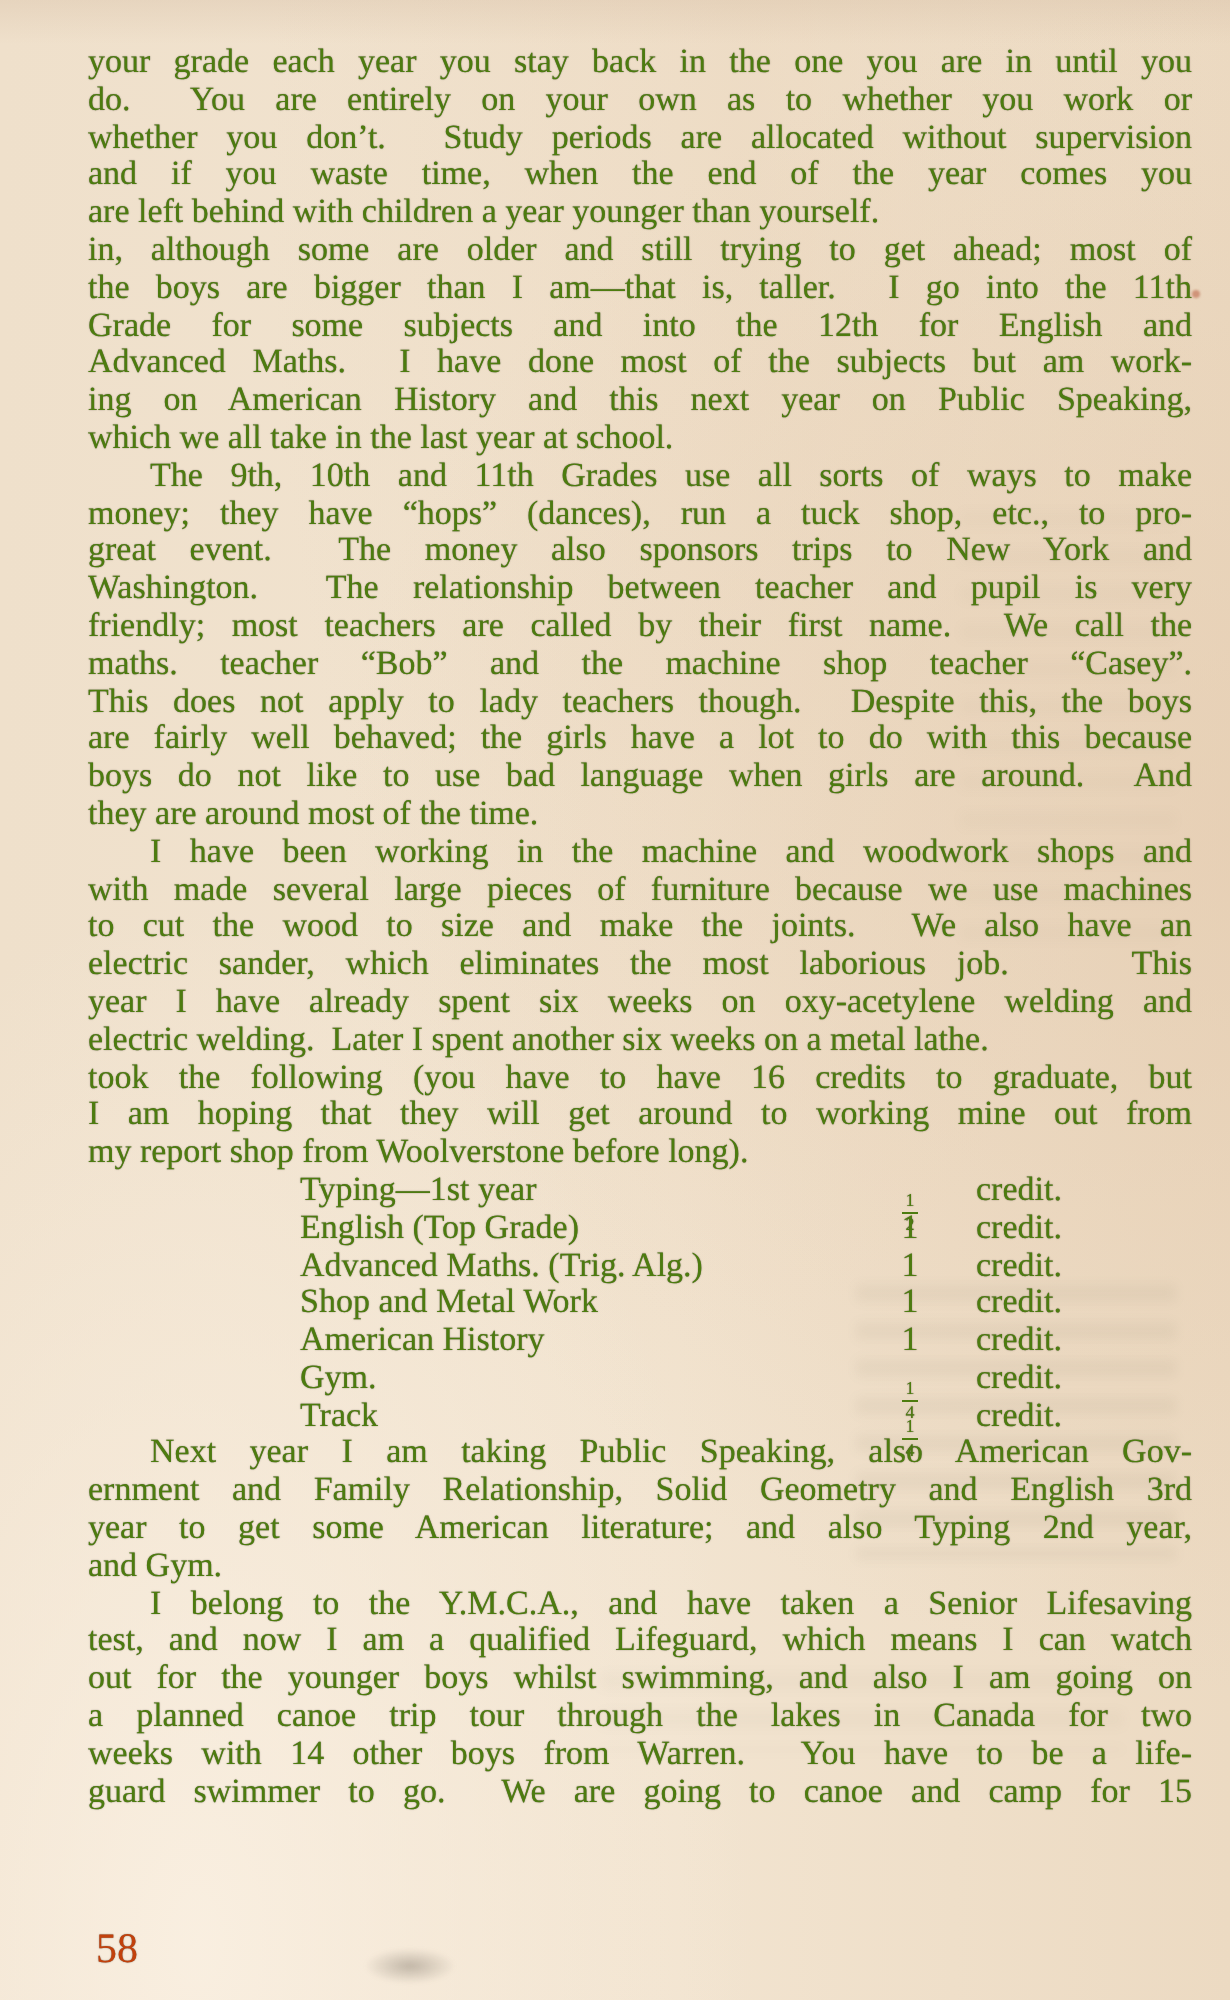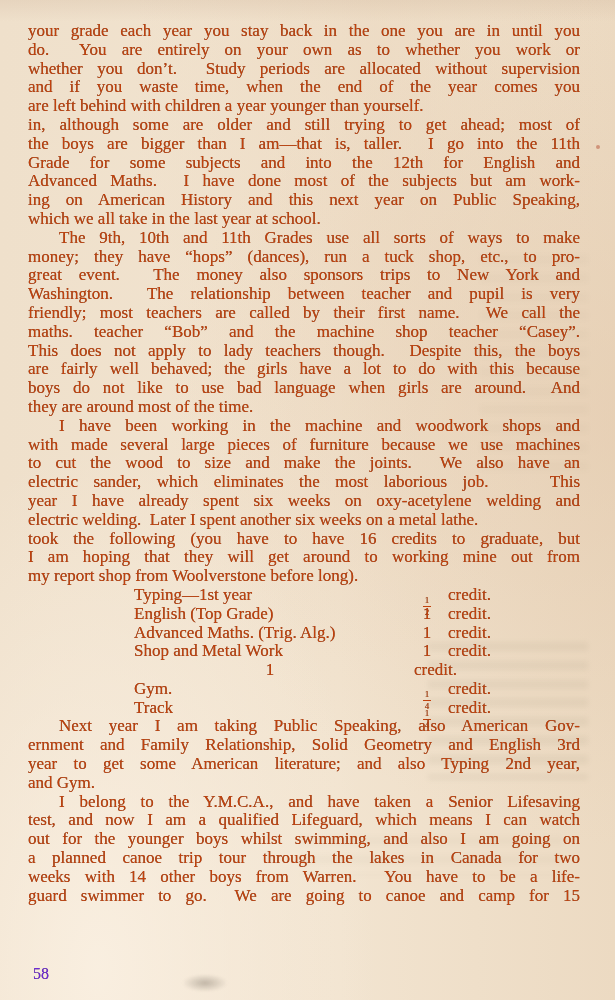--- a/index.html
+++ b/index.html
@@ -30,45 +30,45 @@
   .smudge{
     position:absolute;left:182px;top:974px;width:46px;height:18px;
     background:radial-gradient(ellipse at 50% 50%, rgba(108,98,86,.38), rgba(108,98,86,0) 70%);
     filter:blur(1px);
   }
   .speck{
     position:absolute;left:596px;top:145px;width:4px;height:4px;border-radius:50%;
     background:rgba(186,92,66,.55);filter:blur(.6px);
   }
   .textcol{
-    position:absolute;left:28px;top:22px;width:552px;
-    color:#c2410c;font-size:17px;line-height:18.8px;
+    position:absolute;left:44px;top:22px;width:552px;
+    color:#4d7c0f;font-size:17px;line-height:18.8px;
     text-shadow:0 0 .6px rgba(58,54,44,.75);
   }
   .para{margin:0;}
   .line{text-align:justify;text-align-last:justify;}
   .line.lastline{text-align-last:left;}
   .line.firstline{text-indent:31px;}
   .credits{
     margin-left:106px;width:446px;
   }
   .credit-row{
-    display:grid;grid-template-columns:272px 26px 1fr;column-gap:8px;
+    display:grid;grid-template-columns:272px 26px 1fr;column-gap:20px;
     align-items:baseline;height:18.8px;
   }
   .credit-val{text-align:center;}
   .nfrac{
     display:inline-flex;flex-direction:column;align-items:center;
     font-size:9px;line-height:1.05;vertical-align:-3px;
   }
   .nfrac .fnum{padding:0 2px .8px;border-bottom:.9px solid currentColor;}
   .nfrac .fden{padding-top:.6px;}
   .pagenum{
-    position:absolute;left:33px;top:964px;
-    color:#6d28d9;font-size:16px;line-height:20px;
+    position:absolute;left:48px;top:964px;
+    color:#c2410c;font-size:21px;line-height:20px;
     text-shadow:0 0 .6px rgba(58,54,44,.75);
   }
 </style>
 </head>
 <body>
 
 <div class="paper"></div>
 <div class="ghost g1"></div>
 <div class="ghost g2"></div>
 <div class="ghost g3"></div>
@@ -134,20 +134,21 @@
         <span>Advanced Maths. (Trig. Alg.)</span>
         <span class="credit-val">1</span>
         <span>credit.</span>
       </div>
       <div class="credit-row">
         <span>Shop and Metal Work</span>
         <span class="credit-val">1</span>
         <span>credit.</span>
       </div>
       <div class="credit-row">
+        <span>American History</span>
         <span class="credit-val">1</span>
         <span>credit.</span>
       </div>
       <div class="credit-row">
         <span>Gym.</span>
         <span class="credit-val"><span class="nfrac">
             <span class="fnum">1</span>
             <span class="fden">4</span>
           </span></span>
         <span>credit.</span>

